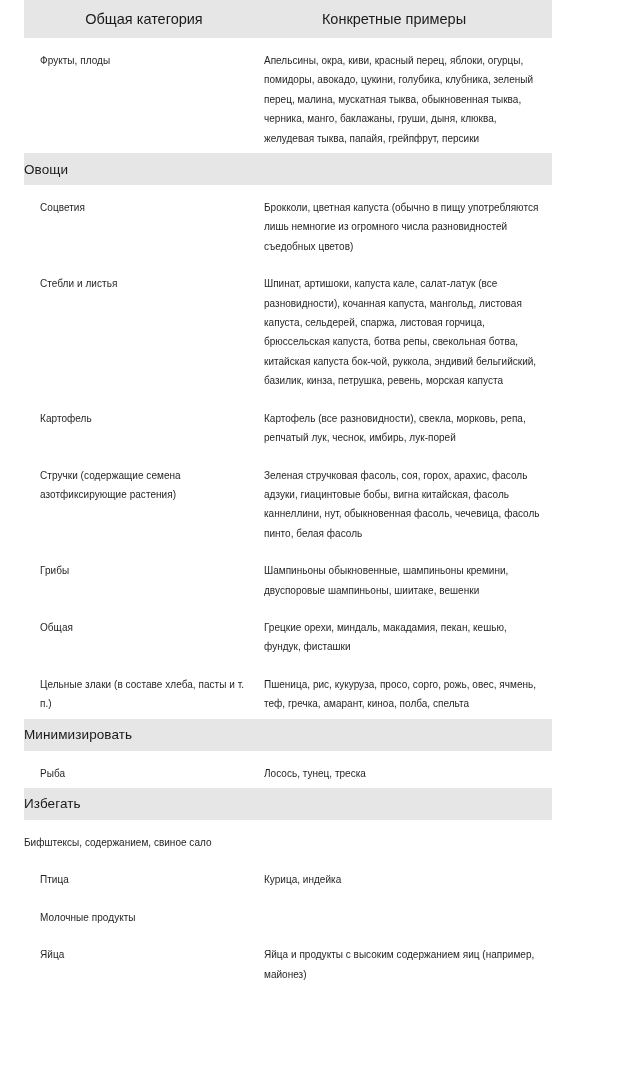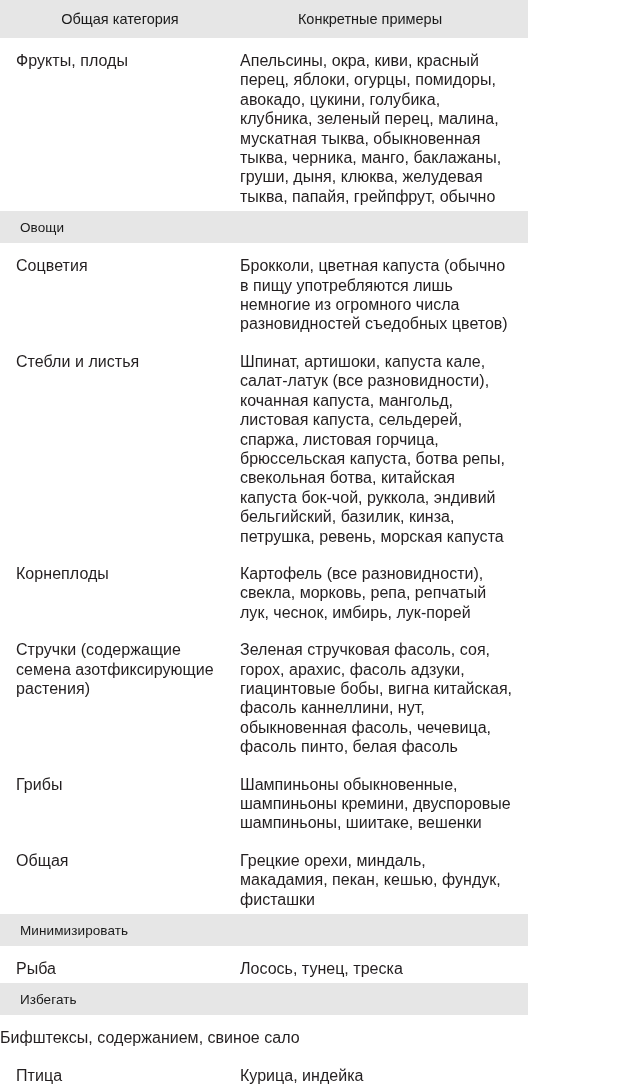--- a/index.html
+++ b/index.html
@@ -13,20 +13,21 @@
     color: #231f20;
     -webkit-font-smoothing: antialiased;
   }
   #food-table {
     width: 528px;
     height: 1092px;
     position: relative;
     overflow: hidden;
     background: #ffffff;
     box-sizing: border-box;
+    margin-left: 24px;
   }
 
   
   .row {
     display: flex;
     align-items: flex-start;
     box-sizing: border-box;
   }
   .col-cat {
     width: 240px;
@@ -61,35 +62,35 @@
   .table-head .col-ex {
     padding-right: 28px;
   }
 
   
   .section-band {
     height: 32px;
     background: #e6e6e6;
     display: flex;
     align-items: center;
-    padding-left: 20px;
+    padding-left: 0;
     box-sizing: border-box;
     font-size: 13.5px;
     color: #1a1a1a;
     letter-spacing: 0.1px;
   }
 
   
   .body-row {
     padding-top: 13px;
     padding-bottom: 5px;
   }
   .body-row .col-cat,
   .body-row .col-ex {
-    font-size: 16px;
+    font-size: 10px;
     line-height: 19.4px;
     color: #231f20;
   }
   .body-row .col-cat {
     letter-spacing: 0.05px;
   }
   .body-row .col-ex {
     letter-spacing: 0.02px;
   }
 </style>
@@ -99,48 +100,52 @@
 <div id="food-table">
 
   <div class="table-head row">
     <div class="col-cat">Общая категория</div>
     <div class="col-ex">Конкретные примеры</div>
   </div>
 
   <div id="table-body">
       <div class="row body-row">
         <div class="col-cat">Фрукты, плоды</div>
-        <div class="col-ex">Апельсины, окра, киви, красный перец, яблоки, огурцы, помидоры, авокадо, цукини, голубика, клубника, зеленый перец, малина, мускатная тыква, обыкновенная тыква, черника, манго, баклажаны, груши, дыня, клюква, желудевая тыква, папайя, грейпфрут, обычно</div>
+        <div class="col-ex">Апельсины, окра, киви, красный перец, яблоки, огурцы, помидоры, авокадо, цукини, голубика, клубника, зеленый перец, малина, мускатная тыква, обыкновенная тыква, черника, манго, баклажаны, груши, дыня, клюква, желудевая тыква, папайя, грейпфрут, персики</div>
       </div>
       <div class="section-band">
         <span>Овощи</span>
       </div>
       <div class="row body-row">
         <div class="col-cat">Соцветия</div>
         <div class="col-ex">Брокколи, цветная капуста (обычно в пищу употребляются лишь немногие из огромного числа разновидностей съедобных цветов)</div>
       </div>
       <div class="row body-row">
         <div class="col-cat">Стебли и листья</div>
         <div class="col-ex">Шпинат, артишоки, капуста кале, салат-латук (все разновидности), кочанная капуста, мангольд, листовая капуста, сельдерей, спаржа, листовая горчица, брюссельская капуста, ботва репы, свекольная ботва, китайская капуста бок-чой, руккола, эндивий бельгийский, базилик, кинза, петрушка, ревень, морская капуста</div>
       </div>
       <div class="row body-row">
-        <div class="col-cat">Корнеплоды</div>
+        <div class="col-cat">Картофель</div>
         <div class="col-ex">Картофель (все разновидности), свекла, морковь, репа, репчатый лук, чеснок, имбирь, лук-порей</div>
       </div>
       <div class="row body-row">
         <div class="col-cat">Стручки (содержащие семена азотфиксирующие растения)</div>
         <div class="col-ex">Зеленая стручковая фасоль, соя, горох, арахис, фасоль адзуки, гиацинтовые бобы, вигна китайская, фасоль каннеллини, нут, обыкновенная фасоль, чечевица, фасоль пинто, белая фасоль</div>
       </div>
       <div class="row body-row">
         <div class="col-cat">Грибы</div>
         <div class="col-ex">Шампиньоны обыкновенные, шампиньоны кремини, двуспоровые шампиньоны, шиитаке, вешенки</div>
       </div>
       <div class="row body-row">
         <div class="col-cat">Общая</div>
         <div class="col-ex">Грецкие орехи, миндаль, макадамия, пекан, кешью, фундук, фисташки</div>
+      </div>
+      <div class="row body-row">
+        <div class="col-cat">Цельные злаки (в составе хлеба, пасты и т. п.)</div>
+        <div class="col-ex">Пшеница, рис, кукуруза, просо, сорго, рожь, овес, ячмень, теф, гречка, амарант, киноа, полба, спельта</div>
       </div>
       <div class="section-band">
         <span>Минимизировать</span>
       </div>
       <div class="row body-row">
         <div class="col-cat">Рыба</div>
         <div class="col-ex">Лосось, тунец, треска</div>
       </div>
       <div class="section-band">
         <span>Избегать</span>

